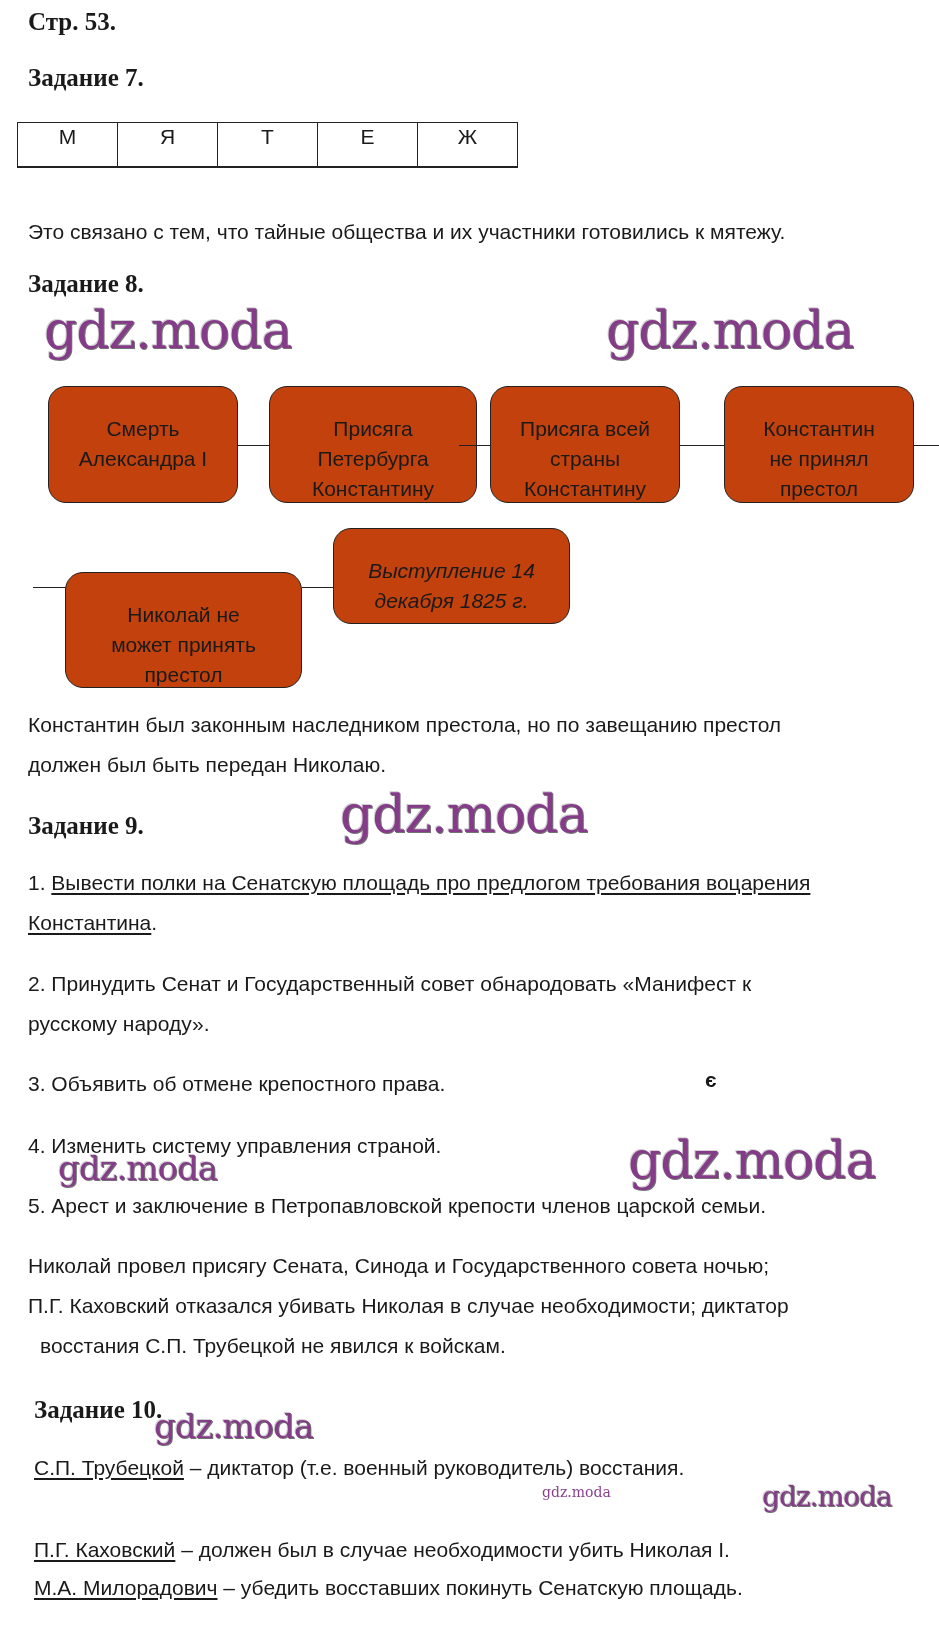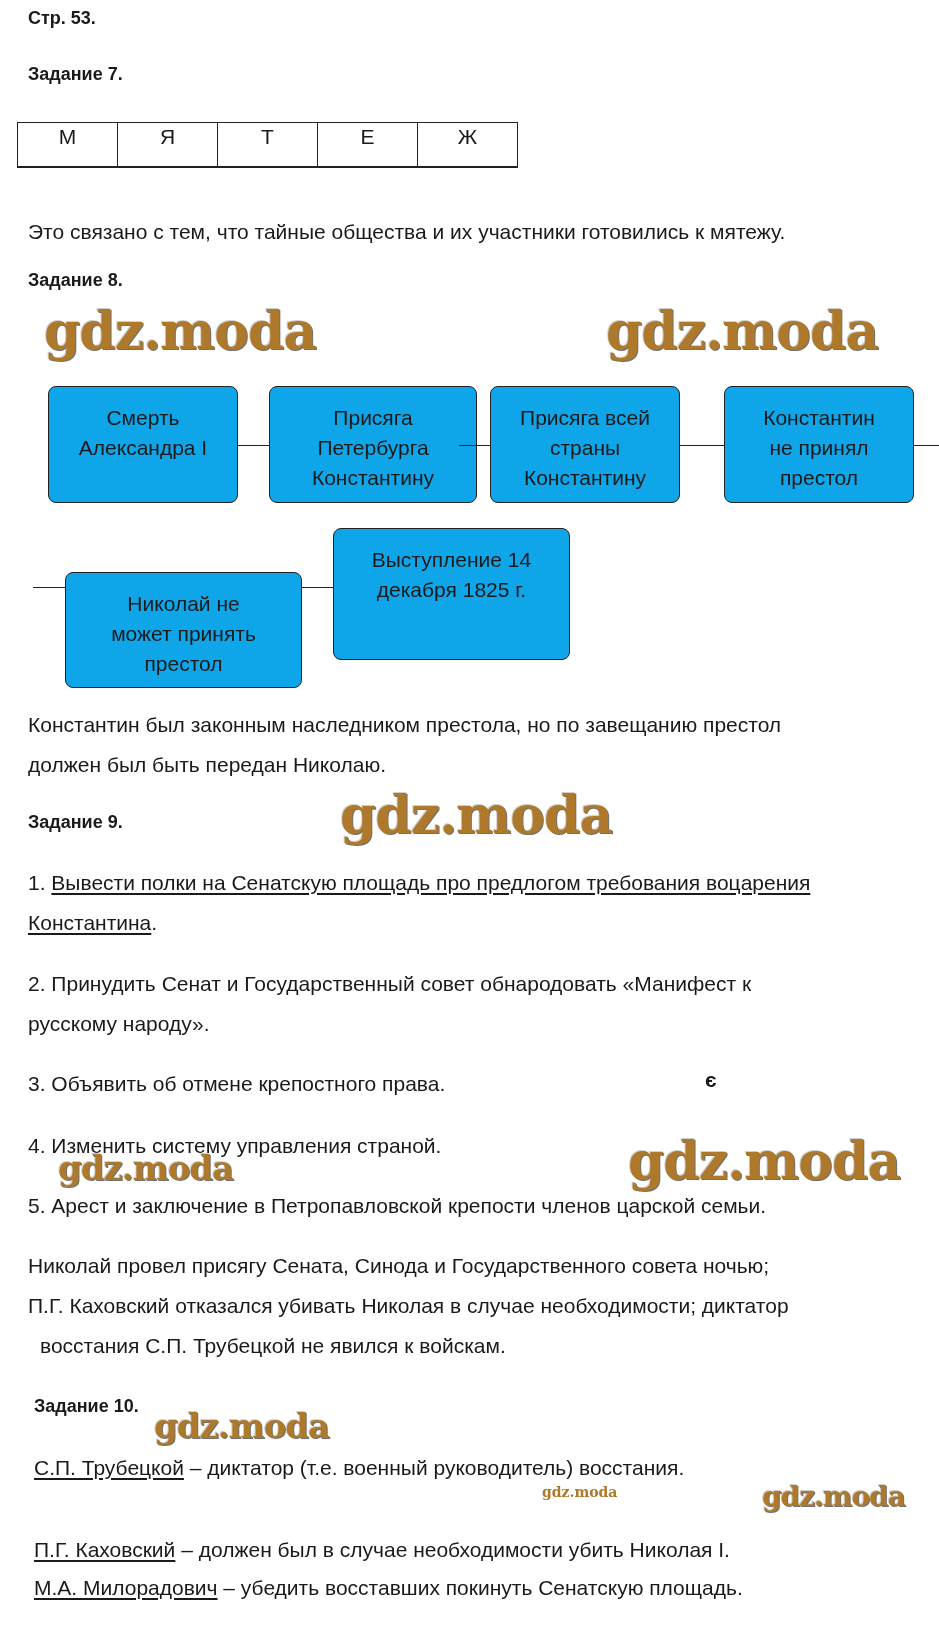--- a/index.html
+++ b/index.html
@@ -1,44 +1,44 @@
 <!DOCTYPE html>
 <html><head>
 <meta charset="utf-8">
 <style>
   html, body { margin: 0; padding: 0; background: #ffffff; }
   body {
     width: 939px; height: 1644px; position: relative; overflow: hidden;
     font-family: "Liberation Sans", sans-serif; color: #1a1a1a;
   }
   .abs { position: absolute; }
-  .h { font-size: 18px; font-weight: bold; }
+  .h { font-size: 25px; font-weight: bold; font-family: Liberation Serif, serif; }
   .p { font-size: 21px; line-height: 40px; white-space: nowrap; }
   .u { text-decoration: underline; text-underline-offset: 3px; }
 
   
   .word-table { position: absolute; left: 17px; top: 122px; border-collapse: collapse; }
   .word-table td {
     width: 97px; height: 40px; border-left: 1px solid #222; border-right: 1px solid #222;
     border-top: 1px solid #222; border-bottom: 2px solid #222;
     text-align: center; vertical-align: top; font-size: 21px; padding-top: 2px;
   }
 
   
   .box {
-    position: absolute; border: 1.5px solid #222; border-radius: 8px; background: #0ea5e9;
+    position: absolute; border: 1.5px solid #222; border-radius: 18px; background: #c2410c;
     display: flex; align-items: flex-start; justify-content: center; text-align: center;
-    font-size: 21px; line-height: 30px; box-sizing: border-box; padding-top: 16px;
+    font-size: 21px; line-height: 30px; box-sizing: border-box; padding-top: 27px;
   }
   .line { position: absolute; height: 0; border-top: 1.5px solid #222; }
 
   
   .wm {
-    position: absolute; font-family: "DejaVu Serif", serif; font-weight: bold;
-    color: #a16207; letter-spacing: -1px; opacity: 0.85;
+    position: absolute; font-family: "DejaVu Serif", serif; font-weight: normal;
+    color: #701a75; letter-spacing: -1px; opacity: 0.85;
     text-shadow: 1px 1px 0 #5a5a5a, -1px -1px 0 #c8c8c8;
   }
 </style>
 </head>
 <body>
 
 <div class="abs h" style="left:28px; top:8px;">Стр. 53.</div>
 
 <div class="abs h" style="left:28px; top:64px;">Задание 7.</div>
 <table class="word-table">
@@ -93,21 +93,21 @@
 
   <div class="line" style="left:33px; top:587px; width:33px;"></div>
   <div class="box" style="left:65px; top:528px; width:237px; height:116px;margin-top:44px;">
     <div>
         <div>Николай не</div>
         <div>может принять</div>
         <div>престол</div>
       </div>
   </div>
   <div class="line" style="left:302px; top:587px; width:32px;"></div>
-  <div class="box" style="left:333px; top:528px; width:237px; height:132px;">
+  <div class="box" style="left:333px; top:528px; width:237px; height:96px;font-style:italic;">
     <div>
         <div>Выступление 14</div>
         <div>декабря 1825 г.</div>
       </div>
   </div>
 </div>
 
 <div class="abs p" style="left:28px; top:705px;">Константин был законным наследником престола, но по завещанию престол</div>
 <div class="abs p" style="left:28px; top:745px;">должен был быть передан Николаю.</div>
 

